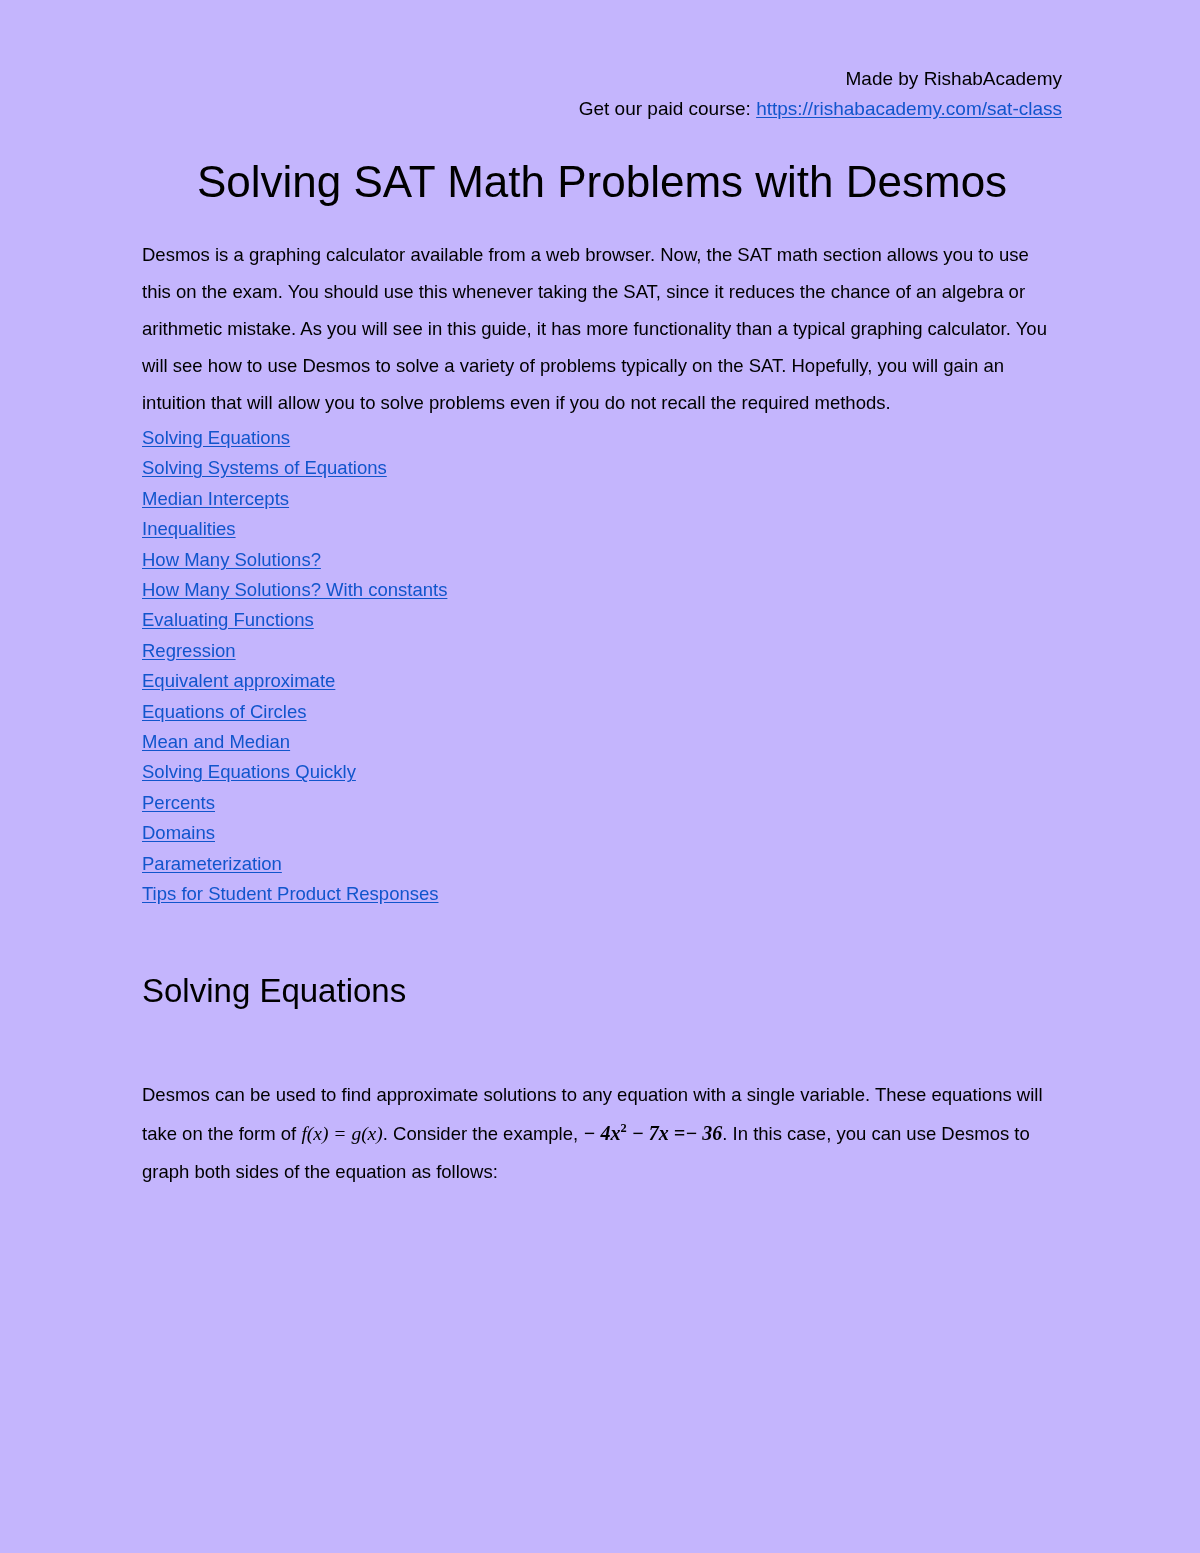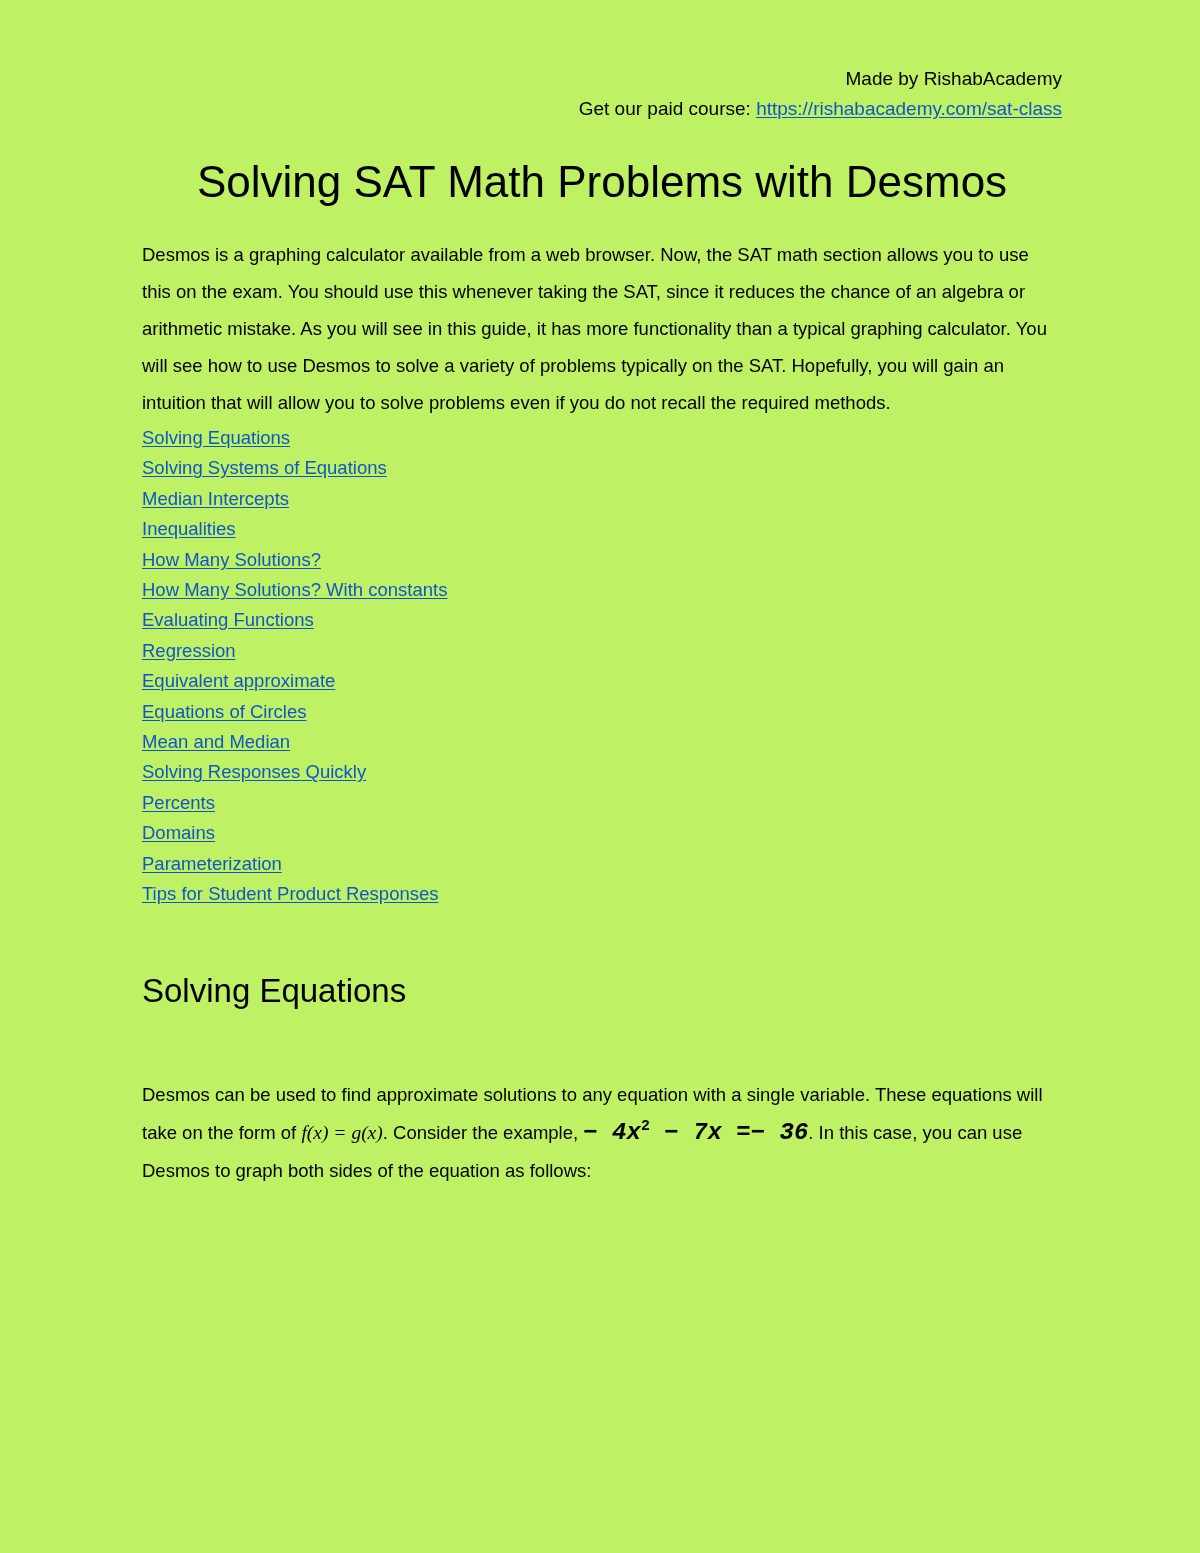--- a/index.html
+++ b/index.html
@@ -15,21 +15,21 @@
     color: #000000;
     -webkit-font-smoothing: antialiased;
   }
 
   .page {
     position: absolute;
     left: 0;
     top: 0;
     width: 1200px;
     height: 1553px;
-    background: #bef264;
+    background: #c4b5fd;
     overflow: hidden;
   }
 
   .content {
     position: absolute;
     left: 142px;
     top: 0;
     width: 920px;
   }
 
@@ -114,24 +114,24 @@
     color: #000000;
   }
 
   
   .math {
     font-family: "Liberation Serif", serif;
     font-style: italic;
     font-size: 19.5px;
   }
   .math-bold {
-    font-family: Liberation Mono, monospace;
+    font-family: Liberation Serif, serif;
     font-style: italic;
     font-weight: bold;
-    font-size: 24px;
+    font-size: 20px;
   }
   .math sup, .math-bold sup {
     font-size: 0.62em;
     vertical-align: super;
     line-height: 0;
   }
   .upright {
     font-style: normal;
   }
 </style>
@@ -155,21 +155,21 @@
       <li><a class="toc-link">Solving Systems of Equations</a></li>
       <li><a class="toc-link">Median Intercepts</a></li>
       <li><a class="toc-link">Inequalities</a></li>
       <li><a class="toc-link">How Many Solutions?</a></li>
       <li><a class="toc-link">How Many Solutions? With constants</a></li>
       <li><a class="toc-link">Evaluating Functions</a></li>
       <li><a class="toc-link">Regression</a></li>
       <li><a class="toc-link">Equivalent approximate</a></li>
       <li><a class="toc-link">Equations of Circles</a></li>
       <li><a class="toc-link">Mean and Median</a></li>
-      <li><a class="toc-link">Solving Responses Quickly</a></li>
+      <li><a class="toc-link">Solving Equations Quickly</a></li>
       <li><a class="toc-link">Percents</a></li>
       <li><a class="toc-link">Domains</a></li>
       <li><a class="toc-link">Parameterization</a></li>
       <li><a class="toc-link">Tips for Student Product Responses</a></li>
     </ul>
 
     <h2 class="section-heading">Solving Equations</h2>
 
     <p class="body-paragraph"><span>Desmos can be used to find approximate solutions to any equation with a single variable. These equations will take on the form of </span><span class="math"><span>f(x) = g(x)</span></span><span>. Consider the example, </span><span class="math-bold"><span>− 4x</span><sup class="upright">2</sup><span> − 7x =− 36</span></span><span>. In this case, you can use Desmos to graph both sides of the equation as follows:</span></p>
 

